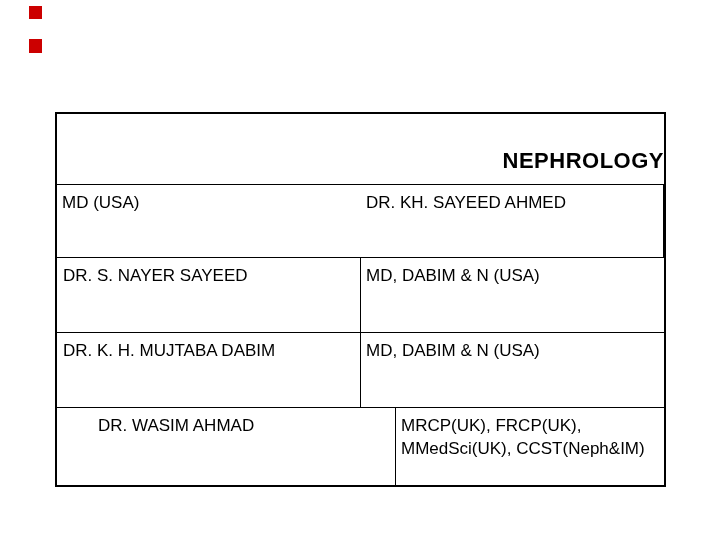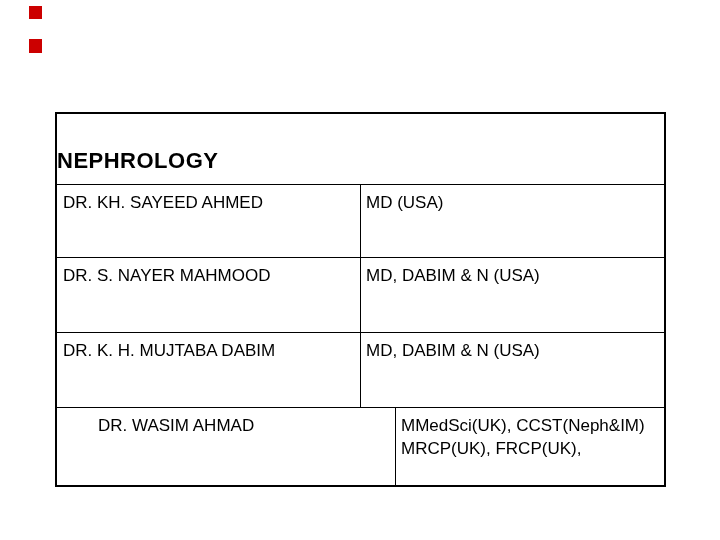--- a/index.html
+++ b/index.html
@@ -37,21 +37,21 @@
     box-sizing: border-box;
     display: grid;
     grid-template-rows: 71px 73px 75px 75px auto;
     background: #ffffff;
   }
 
   .header-row {
     border-bottom: 1px solid #000000;
     display: flex;
     align-items: flex-end;
-    justify-content: flex-start;
+    justify-content: flex-end;
     box-sizing: border-box;
     padding-bottom: 11px;
   }
   .table-title {
     font-size: 22px;
     font-weight: bold;
     line-height: 24px;
     letter-spacing: 0.5px;
     white-space: nowrap;
   }
@@ -89,50 +89,50 @@
   <div class="accent-mark m1"></div>
   <div class="accent-mark m2"></div>
 
   <div class="doctor-table">
 
     <div class="header-row">
       <div class="table-title">NEPHROLOGY</div>
     </div>
 
     <div class="data-row">
+      <div class="cell qual">
+        <div>MD (USA)</div>
+      </div>
       <div class="cell name">
         <div>DR. KH. SAYEED AHMED</div>
-      </div>
-      <div class="cell qual">
-        <div>MD (USA)</div>
       </div>
     </div>
 
     <div class="data-row">
       <div class="cell name">
-        <div>DR. S. NAYER MAHMOOD</div>
+        <div>DR. S. NAYER SAYEED</div>
       </div>
       <div class="cell qual">
         <div>MD, DABIM &amp; N (USA)</div>
       </div>
     </div>
 
     <div class="data-row">
       <div class="cell name">
         <div>DR. K. H. MUJTABA DABIM</div>
       </div>
       <div class="cell qual">
         <div>MD, DABIM &amp; N (USA)</div>
       </div>
     </div>
 
     <div class="data-row last">
       <div class="cell name">
         <div>DR. WASIM AHMAD</div>
       </div>
       <div class="cell qual">
+        <div>MRCP(UK), FRCP(UK),</div>
         <div>MMedSci(UK), CCST(Neph&amp;IM)</div>
-        <div>MRCP(UK), FRCP(UK),</div>
       </div>
     </div>
 
   </div>
 </div>
 
 </body></html>

